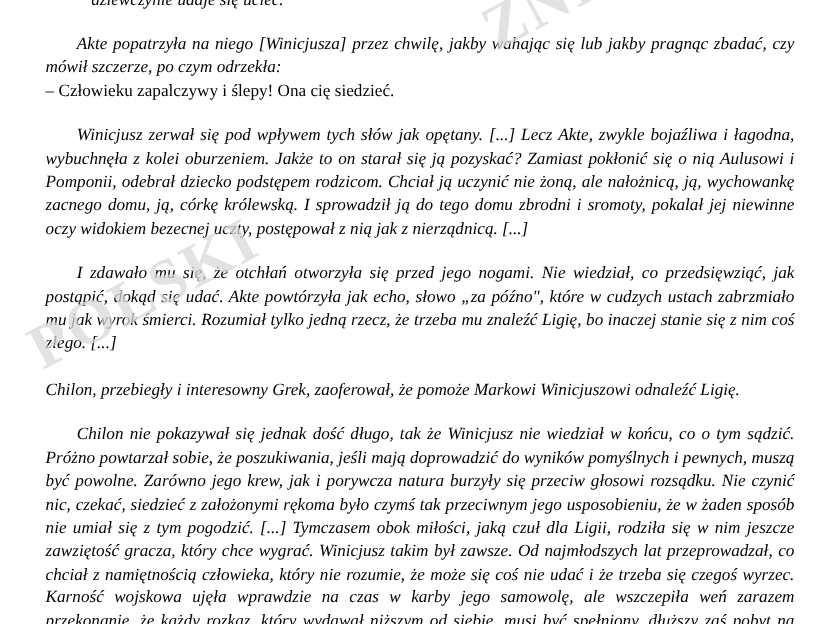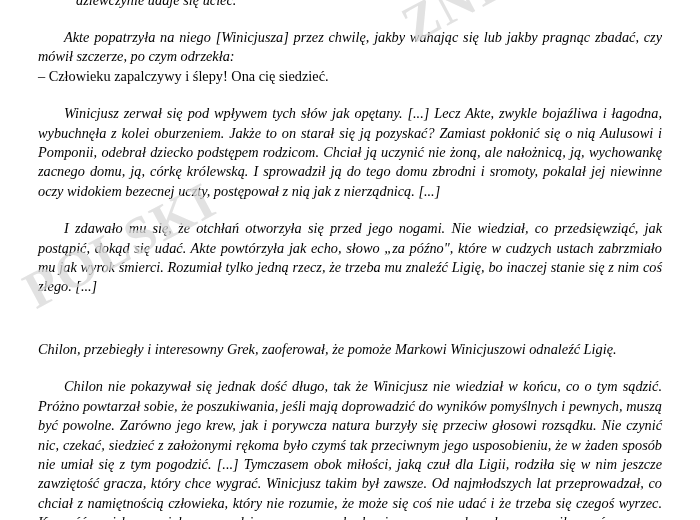--- a/index.html
+++ b/index.html
@@ -62,21 +62,20 @@
     line-height: 19.4px;
     text-align: justify;
     color: #000000;
   }
   .indent {
     text-indent: 26px;
     font-style: italic;
   }
   .italic {
     font-style: italic;
-    margin-top: 24px;
   }
   .gap-lg {
     height: 19px;
   }
   .gap-md {
     height: 18px;
   }
   .clip-top {
     position: absolute;
     left: 38px;

